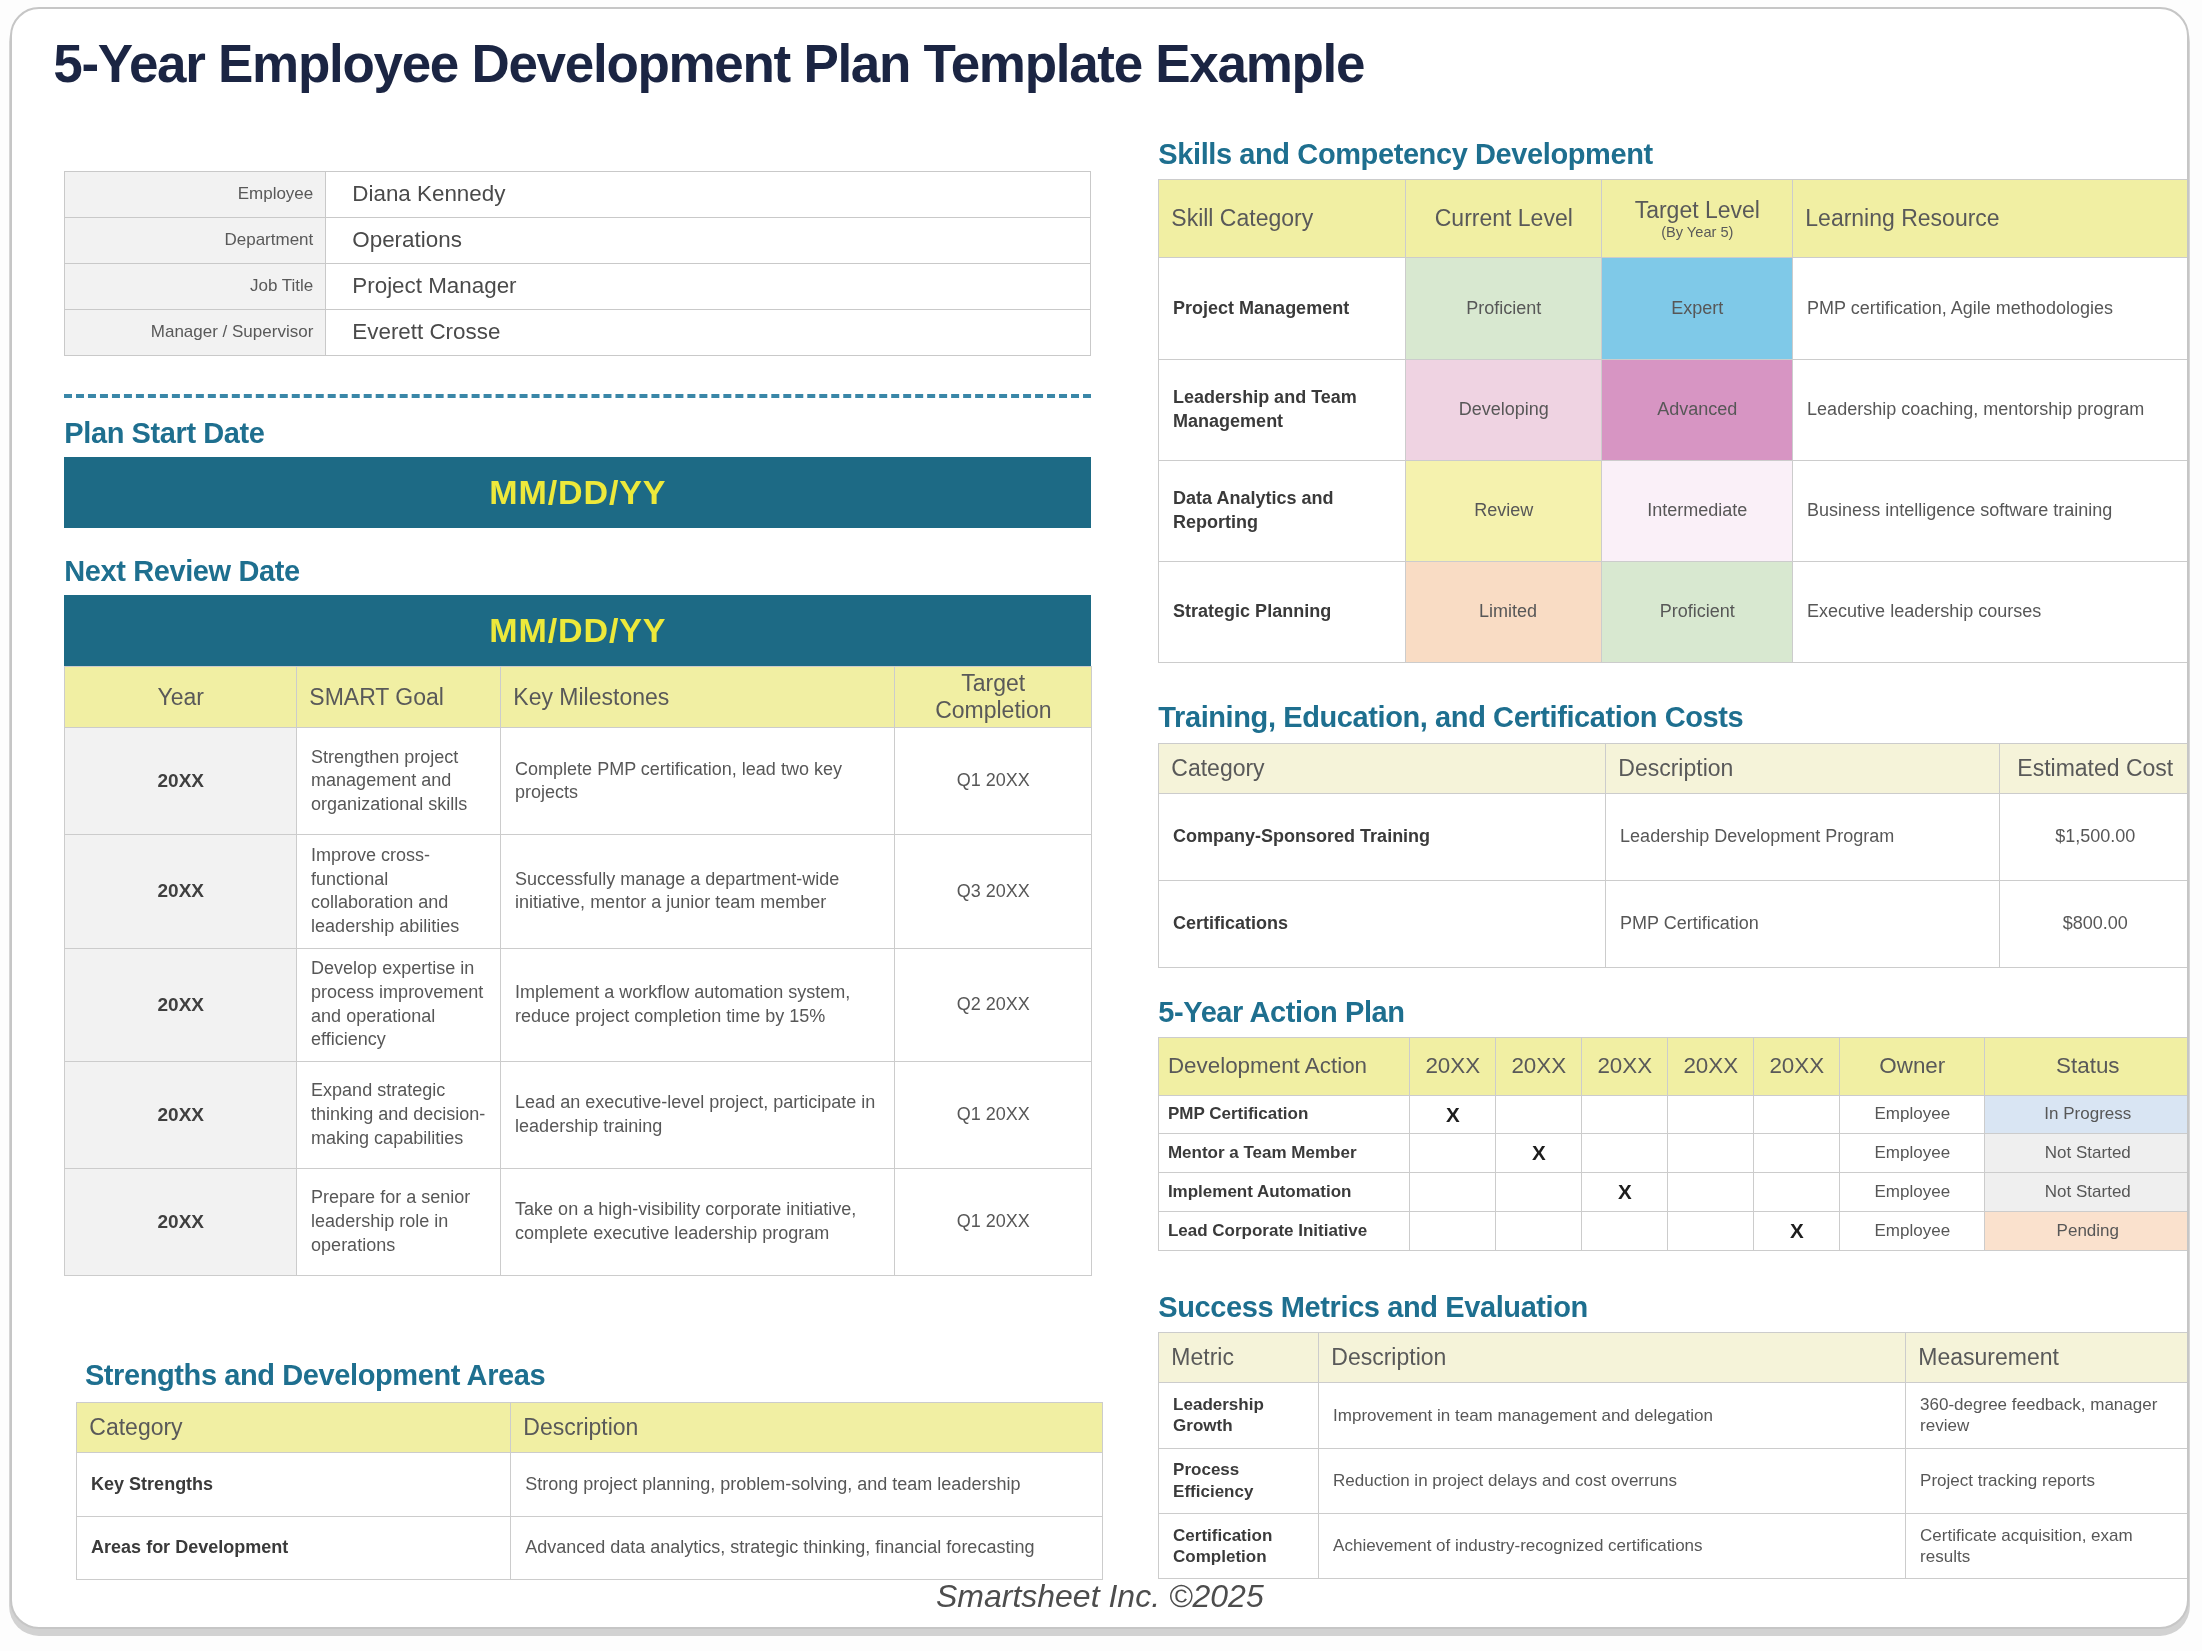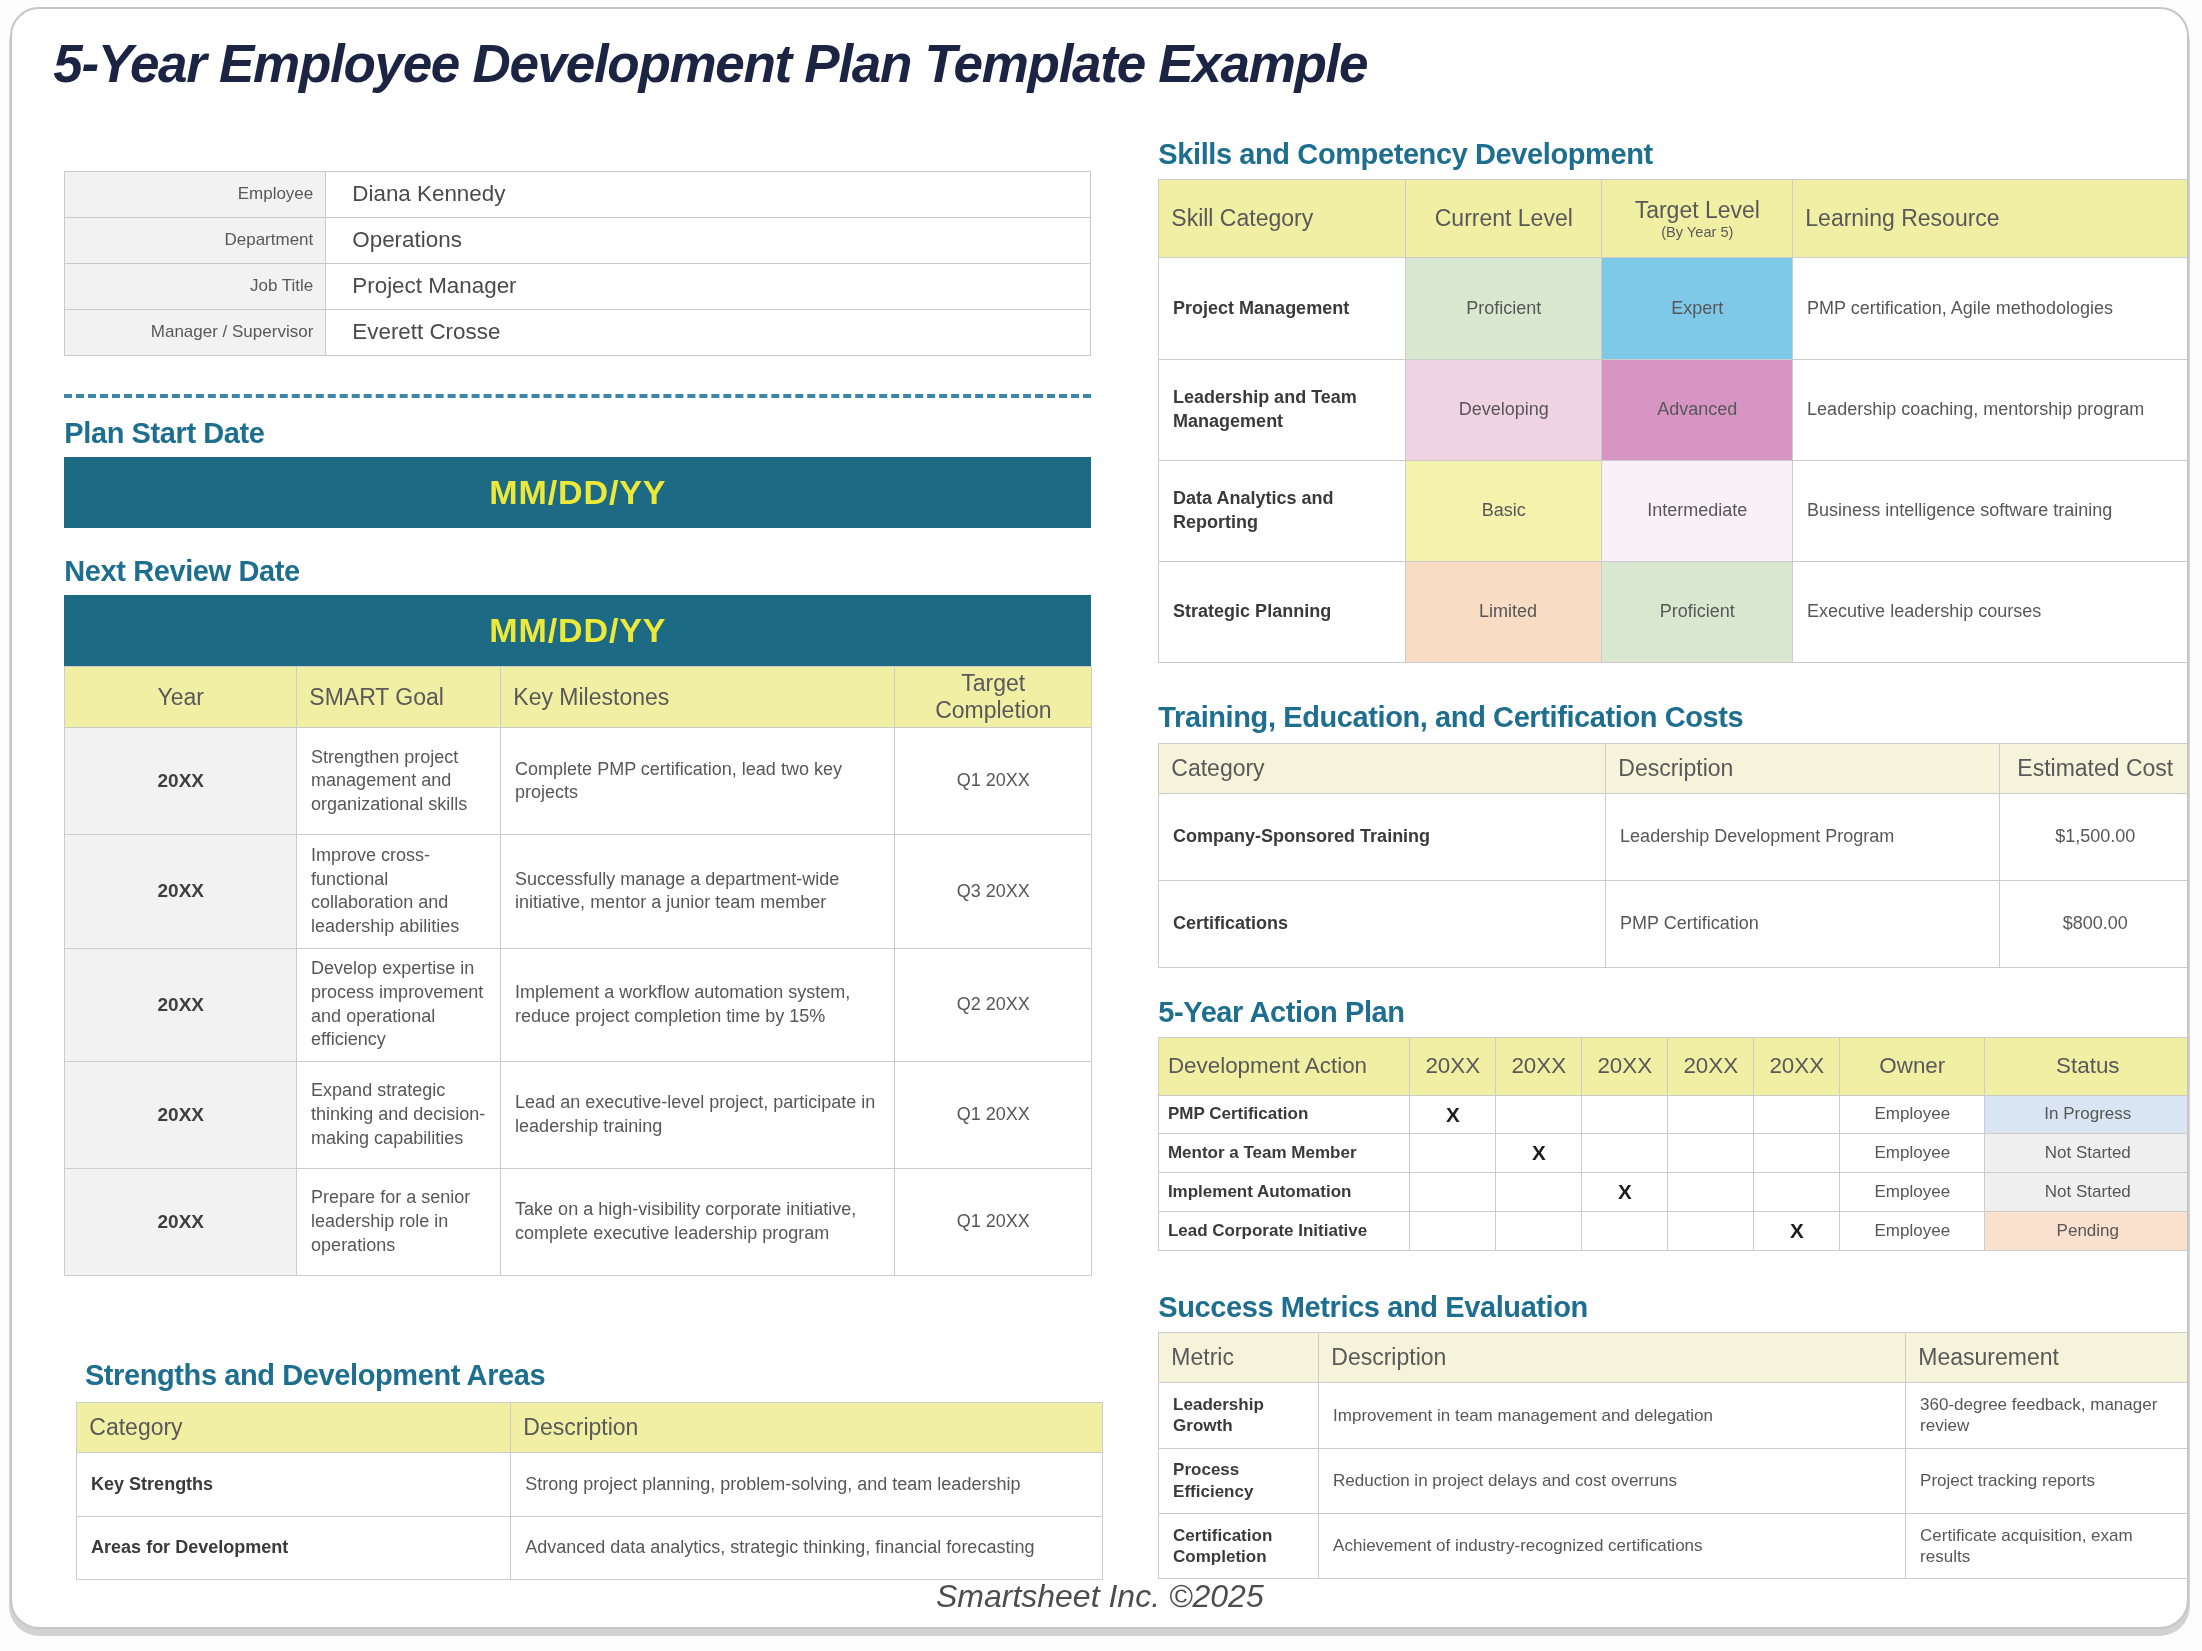--- a/index.html
+++ b/index.html
@@ -7,21 +7,21 @@
     width:2203px;height:1651px;position:relative;background:#fdfdfd;
     font-family:"Liberation Sans", sans-serif;color:#575757;
   }
   .card{
     position:absolute;left:10.3px;top:6.9px;width:2175px;height:1618px;
     background:#ffffff;border:2.6px solid #c6c6c6;border-radius:29px;
     box-shadow:0 6px 0 0.9px #d2d2d2;overflow:hidden;
   }
   .page-title{
     position:absolute;left:41px;top:24px;font-size:53px;font-weight:bold;
-    color:#1b2543;letter-spacing:-1.3px;white-space:nowrap;font-style:italic;
+    color:#1b2543;letter-spacing:-1.3px;white-space:nowrap;
   }
   .left-col{position:absolute;left:52px;top:162px;width:1027px;}
   .right-col{position:absolute;left:1146px;top:129px;width:1032px;}
   .section-heading{
     font-size:29px;font-weight:bold;color:#1e6f8f;margin:0 0 8.6px 0;letter-spacing:-0.4px;
   }
   
   .info-table{width:100%;border-collapse:collapse;table-layout:fixed;}
   .info-table td{border:1.7px solid #c9c9c9;height:43px;}
   .info-label{
@@ -214,21 +214,21 @@
         <td class="cell">PMP certification, Agile methodologies</td>
       </tr>
       <tr>
         <td class="cell bold">Leadership and Team Management</td>
         <td class="cell ctr" style="background-color: rgb(239, 211, 226);">Developing</td>
         <td class="cell ctr" style="background-color: rgb(215, 149, 195);">Advanced</td>
         <td class="cell">Leadership coaching, mentorship program</td>
       </tr>
       <tr>
         <td class="cell bold">Data Analytics and Reporting</td>
-        <td class="cell ctr" style="background-color: rgb(245, 242, 174);">Basic</td>
+        <td class="cell ctr" style="background-color: rgb(245, 242, 174);">Review</td>
         <td class="cell ctr" style="background-color: rgb(250, 240, 248);">Intermediate</td>
         <td class="cell">Business intelligence software training</td>
       </tr>
       <tr>
         <td class="cell bold">Strategic Planning</td>
         <td class="cell ctr" style="background-color: rgb(249, 220, 196); padding-left: 22px;">Limited</td>
         <td class="cell ctr" style="background-color: rgb(216, 232, 208);">Proficient</td>
         <td class="cell">Executive leadership courses</td>
       </tr>
     </tbody>

